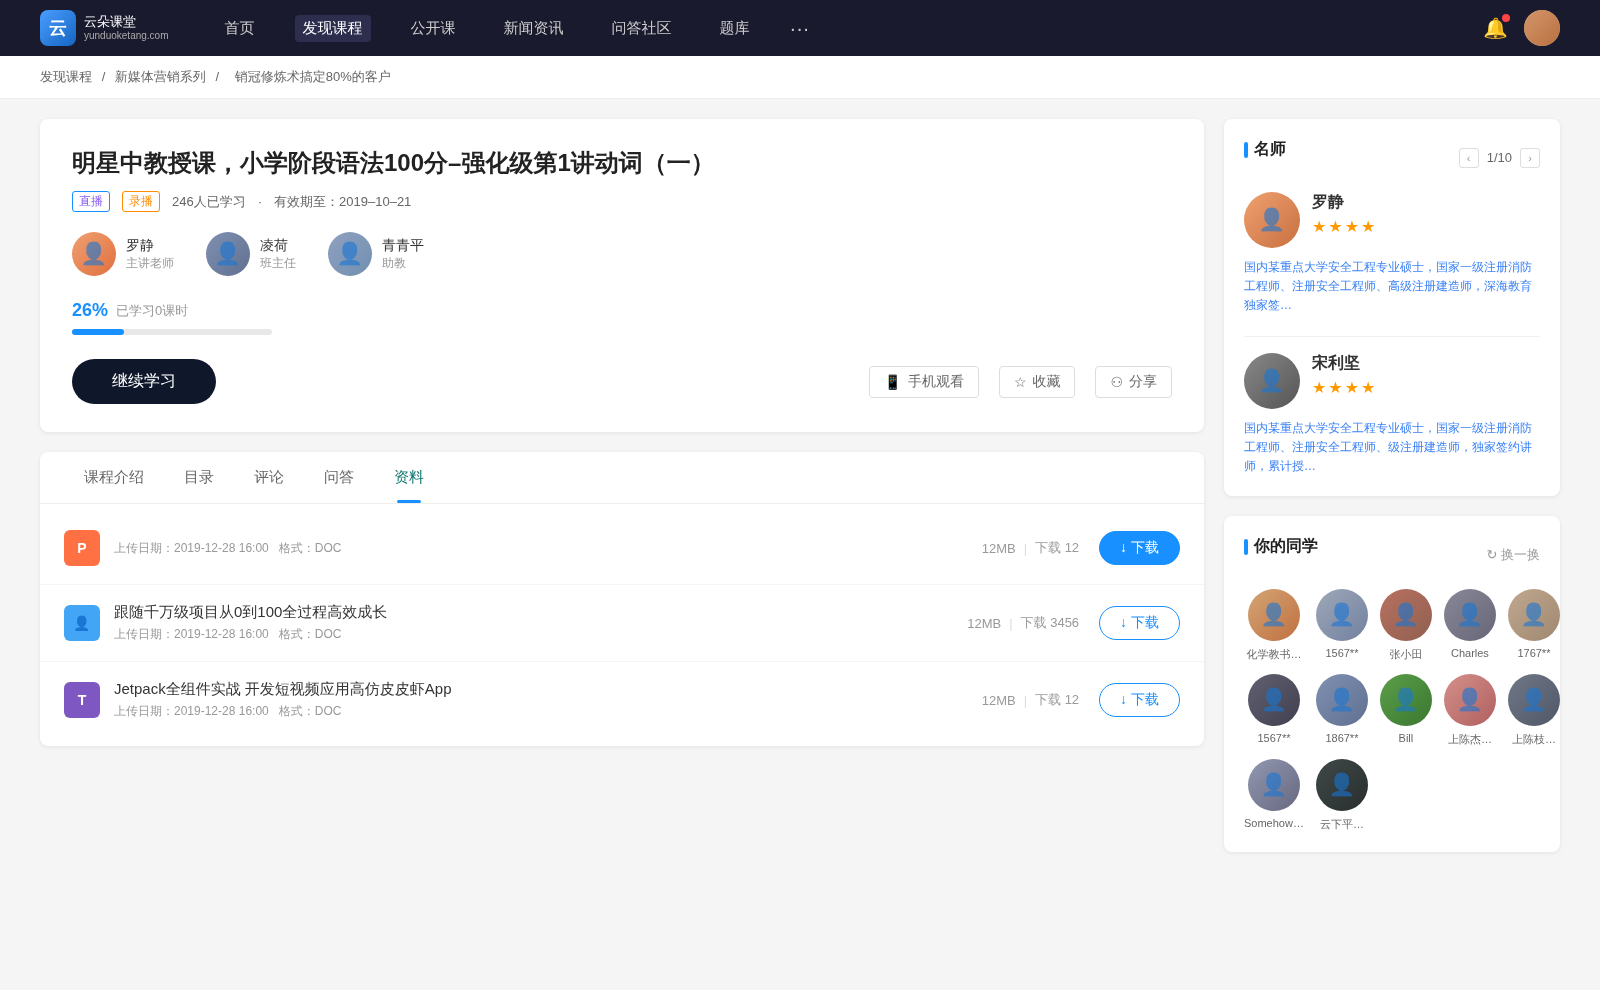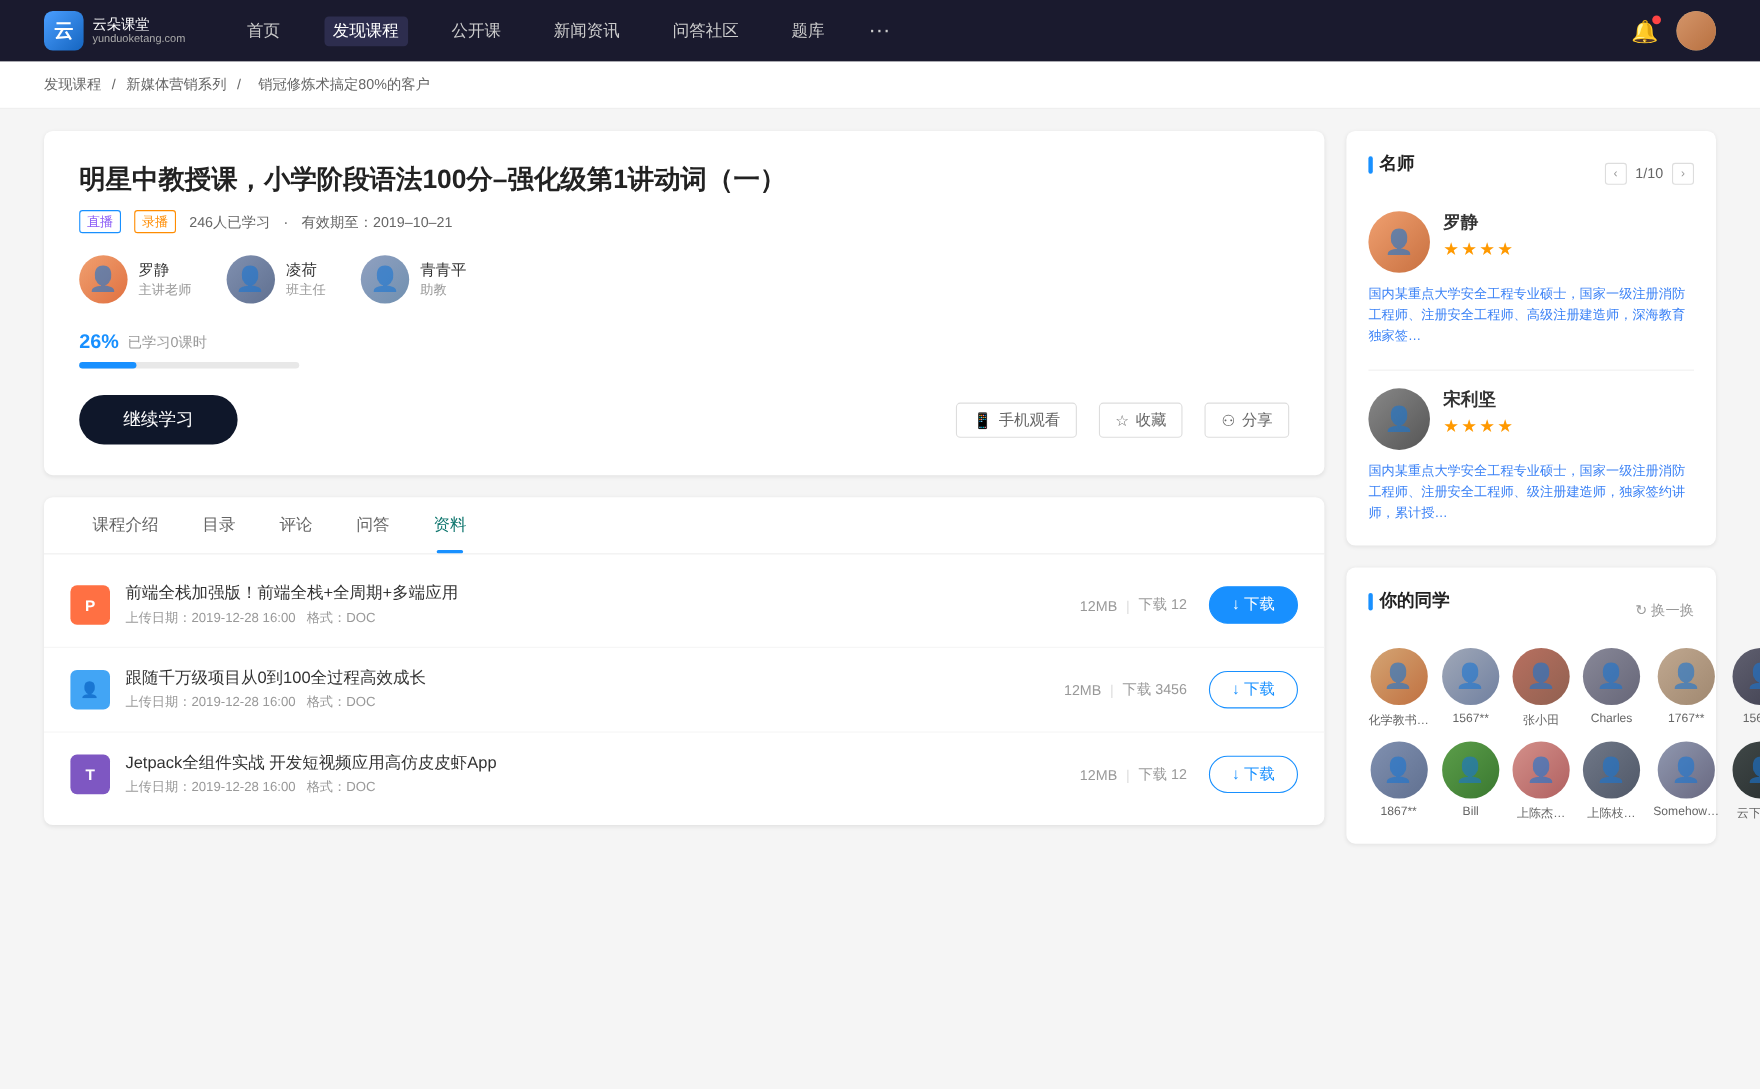--- a/index.html
+++ b/index.html
@@ -104,21 +104,21 @@
     .tc-av2 { background: linear-gradient(135deg, #888, #555); }
     .tc-info { flex: 1; }
     .tc-name { font-size: 16px; font-weight: 600; color: #333; margin-bottom: 4px; }
     .tc-stars { color: #f90; font-size: 16px; letter-spacing: 2px; }
     .tc-desc { font-size: 12px; color: #3b82f6; line-height: 1.6; }
     .divider { height: 1px; background: #f0f0f0; margin: 16px 0; }
 
     
     .classmates-header { display: flex; align-items: center; margin-bottom: 16px; }
     .classmates-refresh { margin-left: auto; font-size: 13px; color: #999; cursor: pointer; display: flex; align-items: center; gap: 4px; }
-    .classmates-grid { display: grid; grid-template-columns: repeat(6, 1fr); gap: 12px; }
+    .classmates-grid { display: grid; grid-template-columns: repeat(5, 1fr); gap: 12px; }
     .classmate-item { display: flex; flex-direction: column; align-items: center; gap: 6px; }
     .classmate-avatar { width: 52px; height: 52px; border-radius: 50%; overflow: hidden; }
     .classmate-name { font-size: 11px; color: #666; text-align: center; white-space: nowrap; overflow: hidden; text-overflow: ellipsis; width: 100%; text-align: center; }
 
     
     .ca1 { background: linear-gradient(135deg, #d4a574, #c07040); }
     .ca2 { background: linear-gradient(135deg, #a0a8b8, #7080a0); }
     .ca3 { background: linear-gradient(135deg, #b87060, #906050); }
     .ca4 { background: linear-gradient(135deg, #888898, #666678); }
     .ca5 { background: linear-gradient(135deg, #c0a890, #a08870); }
@@ -251,21 +251,20 @@
         <div class="tab-item">评论</div>
         <div class="tab-item">问答</div>
         <div class="tab-item active">资料</div>
       </div>
 
       <div class="resource-list">
 
         <div class="resource-item">
           <div class="resource-icon ri-orange">P</div>
           <div class="resource-info">
-            <div class="resource-title">前端全栈加强版！前端全栈+全周期+多端应用</div>
             <div class="resource-meta">
               <span>上传日期：2019-12-28  16:00</span>&nbsp;&nbsp;
               <span>格式：DOC</span>
             </div>
           </div>
           <div class="resource-stats">
             <span>12MB</span>
             <span class="sep">|</span>
             <span>下载 12</span>
           </div>

